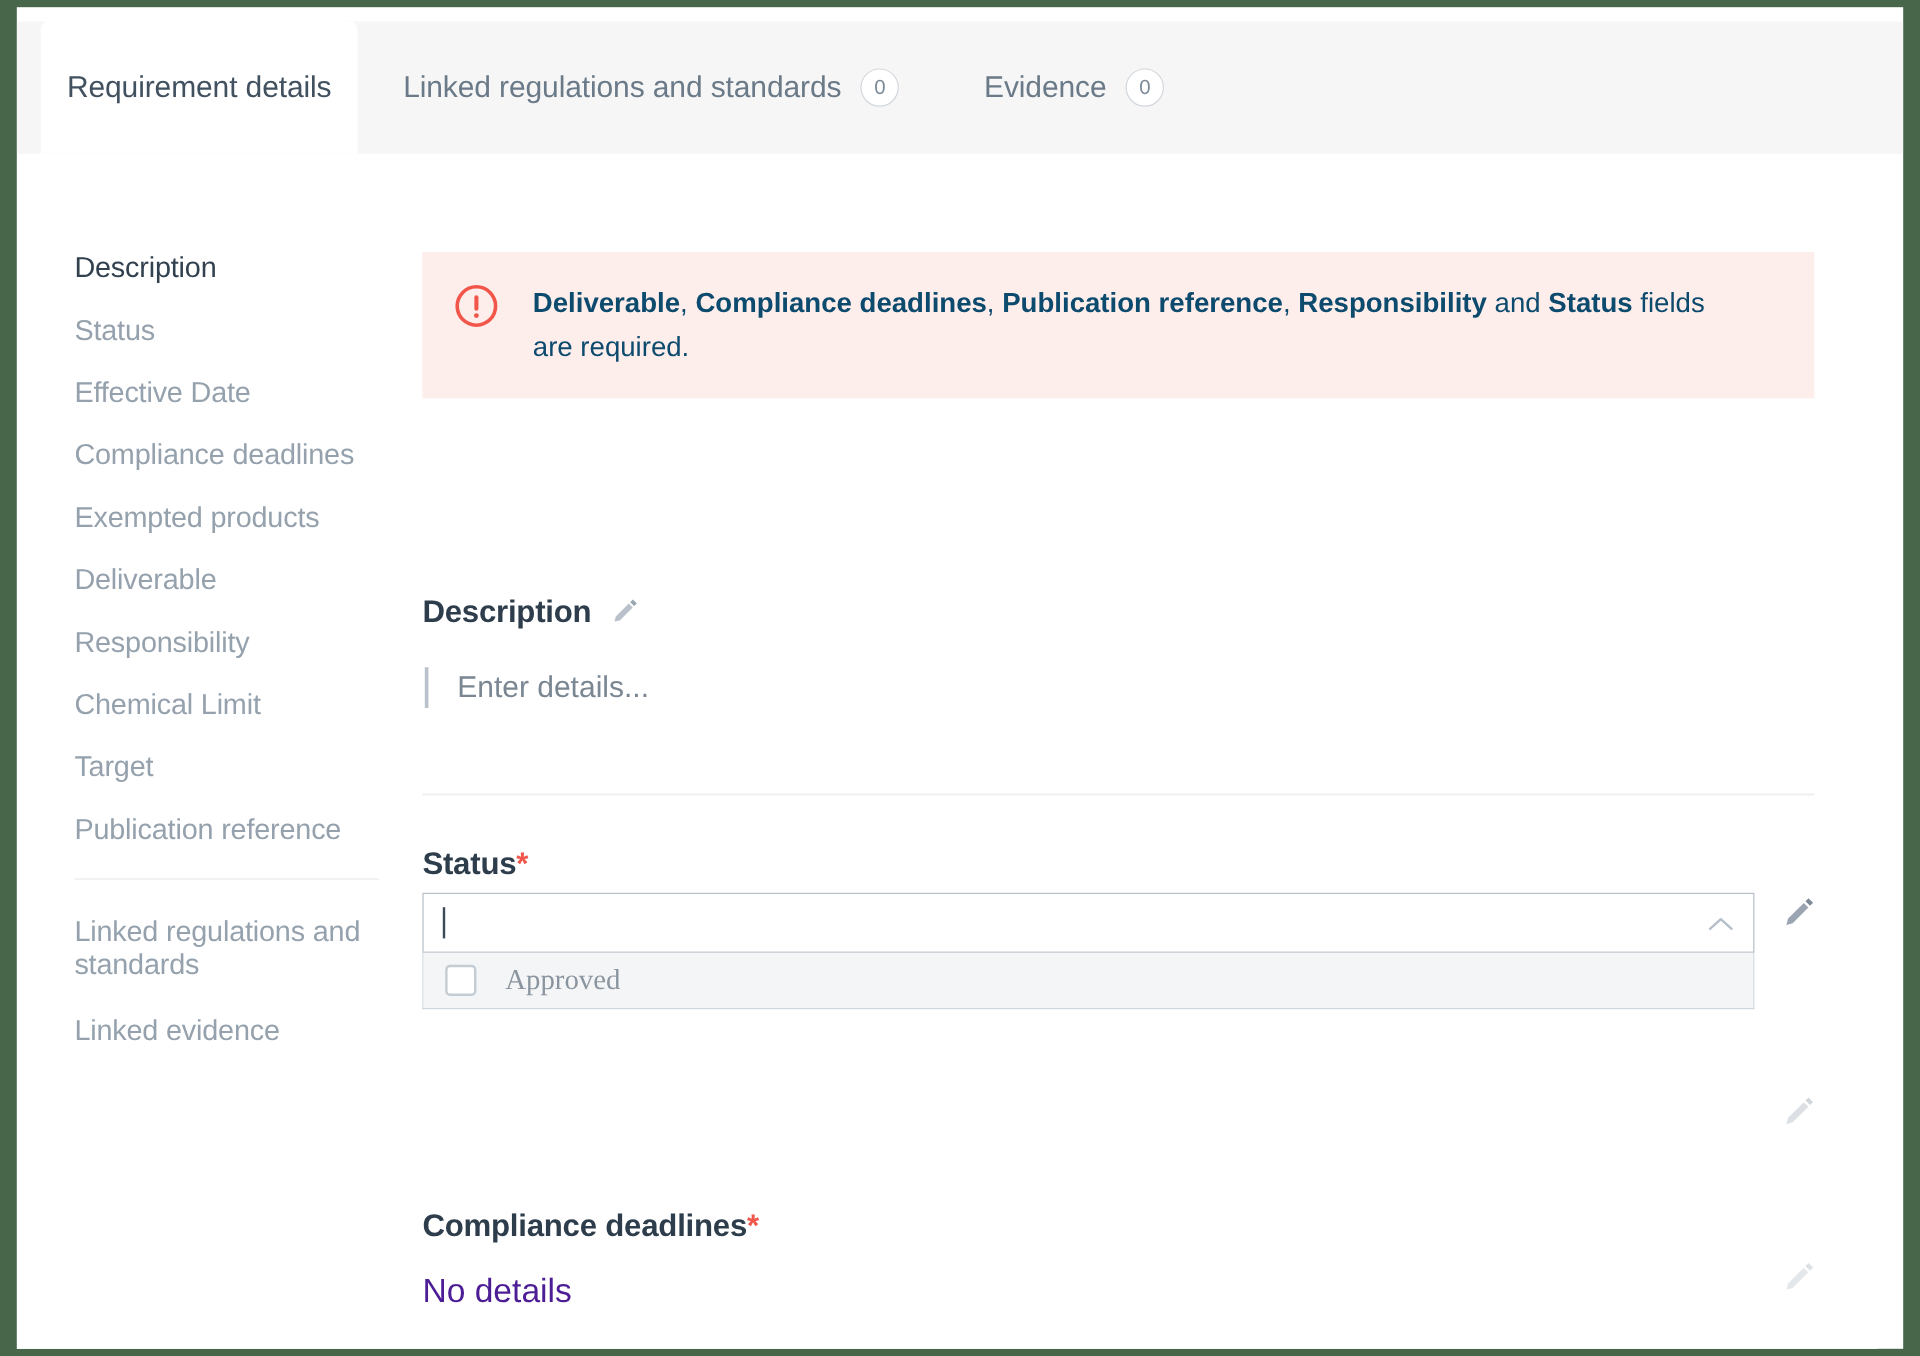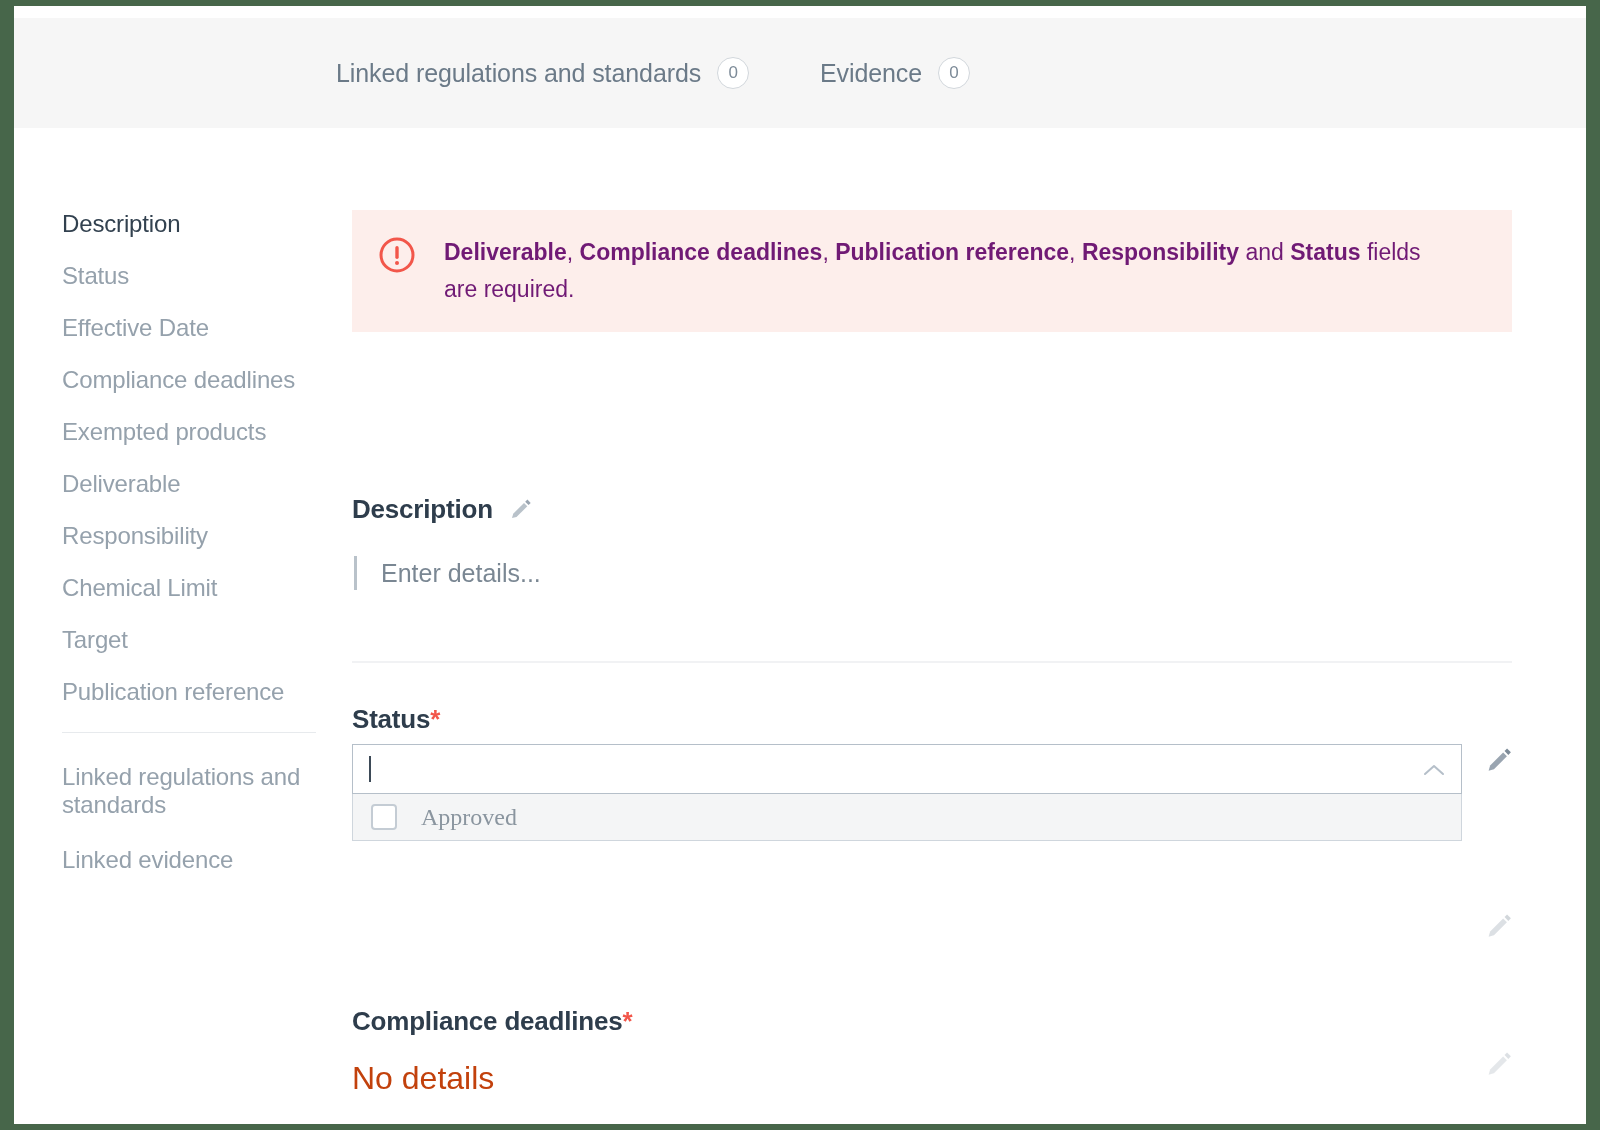--- a/index.html
+++ b/index.html
@@ -152,21 +152,21 @@
     flex: 0 0 auto;
     width: 38px;
     height: 38px;
     margin-top: 2px;
   }
 
   #alert-text {
     margin-left: 28px;
     font-size: 23px;
     line-height: 1.6;
-    color: #701a75;
+    color: #0c4a6e;
     max-width: 1000px;
   }
 
   #alert-text b { font-weight: bold; }
 
   
   .section-title {
     font-size: 26px;
     font-weight: bold;
     color: #2e3d4c;
@@ -269,22 +269,22 @@
     flex: 0 0 auto;
   }
 
   
   #compliance-block { position: absolute; left: 0; top: 872px; width: 1160px; }
   #compliance-title { position: absolute; left: 0; top: 0; }
   #compliance-value {
     position: absolute;
     left: 0;
     top: 54px;
-    font-size: 32px;
-    color: #c2410c;
+    font-size: 28px;
+    color: #4c1d95;
   }
 
   
   #exempted-block { position: absolute; left: 0; top: 1012px; width: 1160px; }
 
   
   .rail-pencil {
     position: absolute;
     left: 1470px;
     cursor: pointer;
@@ -293,20 +293,23 @@
   #pencil-effective { top: 778px; opacity: 0.34; }
   #pencil-compliance{ top: 916px; opacity: 0.26; }
 </style>
 </head>
 <body>
 
 <div id="window-frame">
 
   <div id="tab-strip">
 
+    <div class="tab active" id="tab-requirement-details">
+      <span>Requirement details</span>
+    </div>
 
     <div class="tab" id="tab-linked-regulations">
       <span>Linked regulations and standards</span>
       <span class="tab-badge">0</span>
     </div>
 
     <div class="tab" id="tab-evidence">
       <span>Evidence</span>
       <span class="tab-badge">0</span>
     </div>

